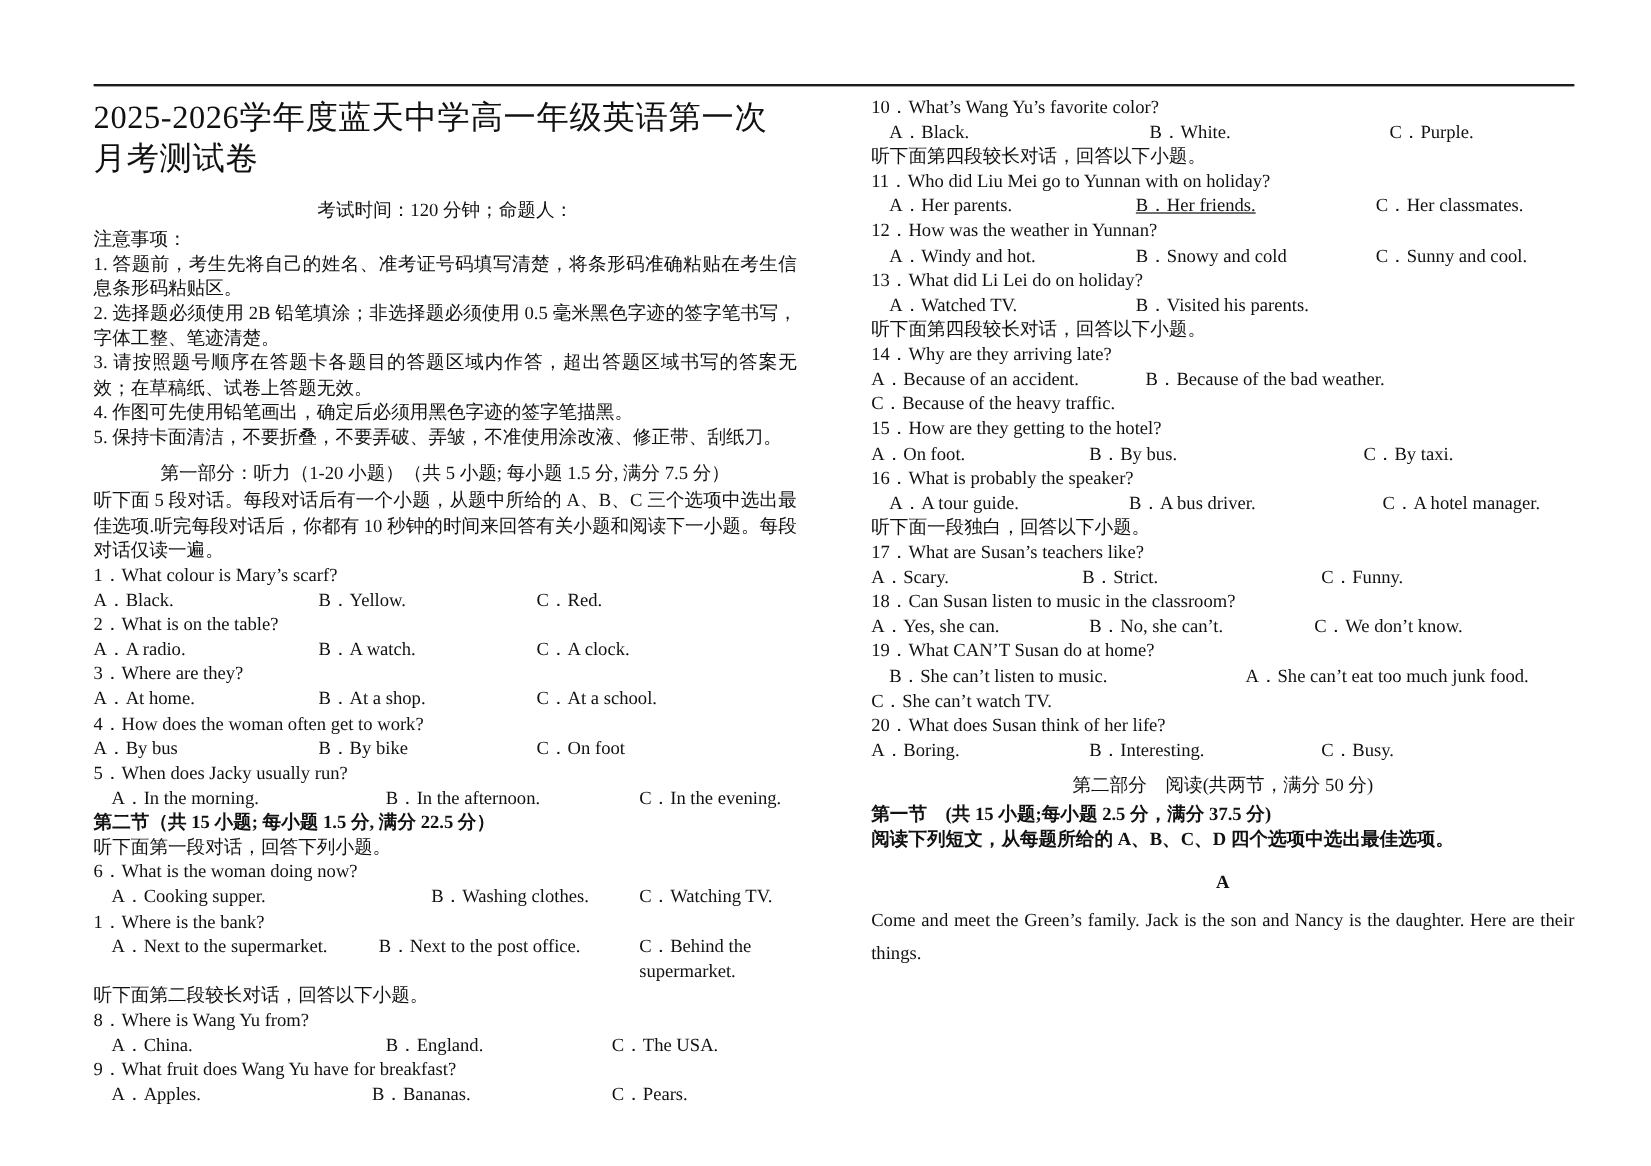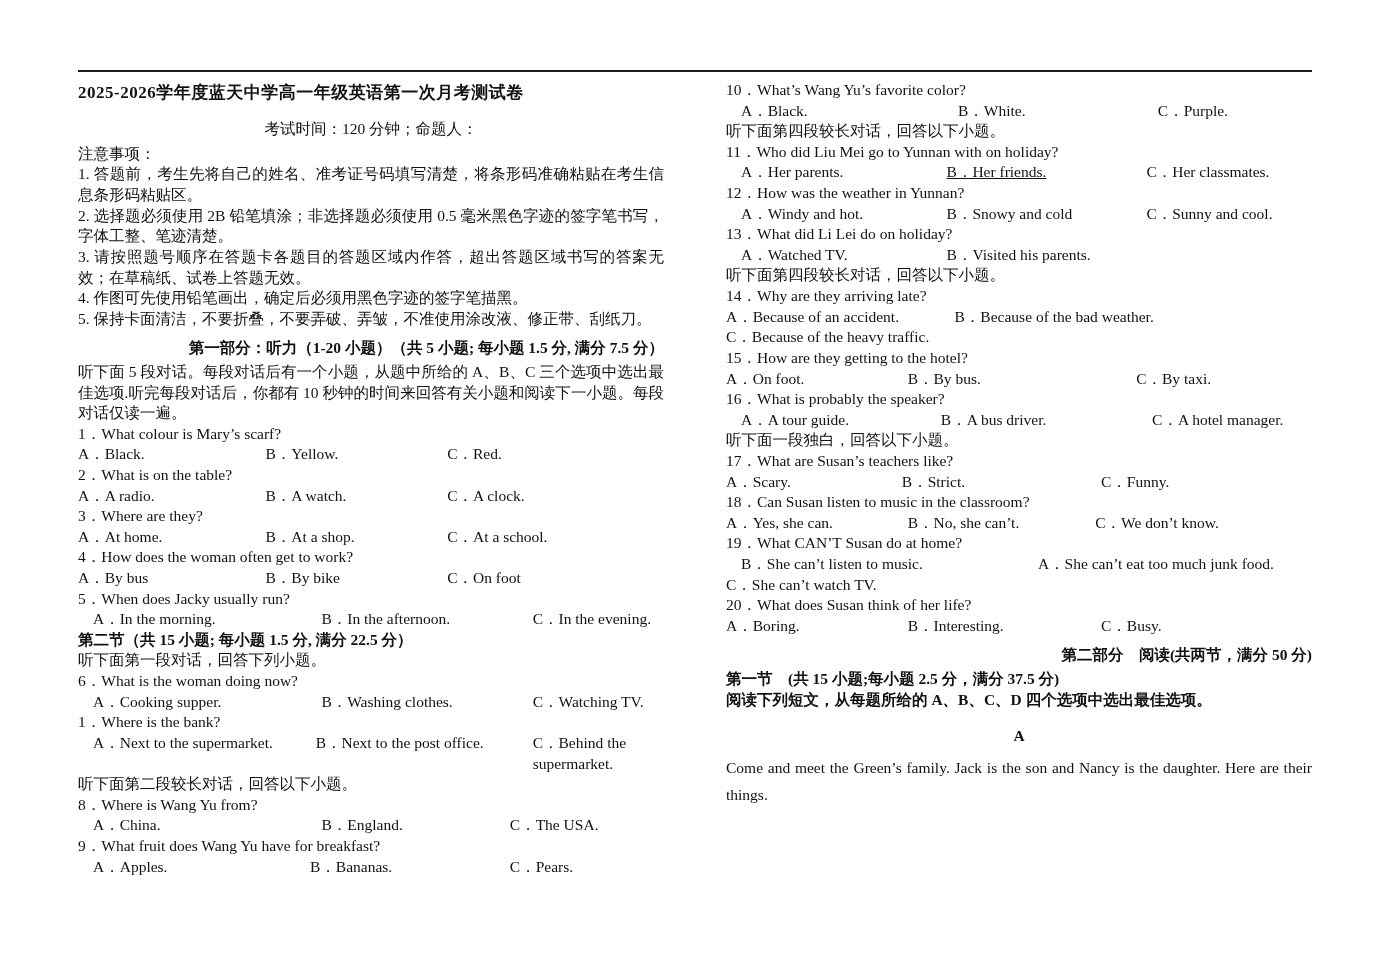--- a/index.html
+++ b/index.html
@@ -4,26 +4,26 @@
 <style>
   html,body{margin:0;padding:0;}
   body{
     width:1376px;height:972px;background:#ffffff;color:#111;
     font-family:"Liberation Serif","DejaVu Serif",serif;
     font-size:15.5px;line-height:1.33;overflow:hidden;
   }
   .rule{border-top:2px solid #1c1c1c;margin:70px 64px 0 78px;height:0;}
   .columns{display:flex;gap:62px;margin:8px 64px 0 78px;align-items:flex-start;}
   .col{flex:1;min-width:0;}
-  .blk-title{font-size:17px;font-weight:bold;line-height:1.25;margin:2px 0 16px 0;letter-spacing:.5px;}
+  .blk-title{font-size:27px;font-weight:normal;line-height:1.25;margin:2px 0 16px 0;letter-spacing:.5px;}
   .blk-center{text-align:center;margin:0 0 4px 0;}
   .blk-center-bold{text-align:center;font-weight:bold;margin:16px 0 8px 0;}
   .blk-para{text-align:justify;}
   .blk-bold{font-weight:bold;}
-  .blk-heading{text-align:right;font-weight:bold;margin:9px 0 3px 0;}
+  .blk-heading{text-align:center;font-weight:normal;margin:9px 0 3px 0;}
   .blk-question{white-space:normal;}
   .blk-passage{line-height:1.72;margin-top:4px;text-align:justify;}
   .blk-options{display:flex;align-items:flex-start;}
   .blk-options .opt{flex:0 0 auto;box-sizing:border-box;padding-right:4px;}
   .blk-options .opt:last-child{flex:1 1 auto;}
   .indent{padding-left:15px;}
 </style>
 </head>
 <body>
 
@@ -69,21 +69,21 @@
       <div class="blk-options indent">
         <span class="opt" style="width: 40%;">A．In the morning.</span>
         <span class="opt" style="width: 37%;">B．In the afternoon.</span>
         <span class="opt" style="width: 23%;">C．In the evening.</span>
       </div>
       <div class="blk-bold">第二节（共 15 小题; 每小题 1.5 分, 满分 22.5 分）</div>
       <div class="blk-para">听下面第一段对话，回答下列小题。</div>
       <div class="blk-question">6．What is the woman doing now?</div>
       <div class="blk-options indent">
         <span class="opt" style="width: 40%;">A．Cooking supper.</span>
-        <span class="opt" style="width: 37%;">B．Washing clothes.</span>
+        <span class="opt" style="width: 37%; text-align: center;">B．Washing clothes.</span>
         <span class="opt" style="width: 23%;">C．Watching TV.</span>
       </div>
       <div class="blk-question">1．Where is the bank?</div>
       <div class="blk-options indent">
         <span class="opt" style="width: 39%;">A．Next to the supermarket.</span>
         <span class="opt" style="width: 38%;">B．Next to the post office.</span>
         <span class="opt" style="width: 23%;">C．Behind the supermarket.</span>
       </div>
       <div class="blk-para">听下面第二段较长对话，回答以下小题。</div>
       <div class="blk-question">8．Where is Wang Yu from?</div>

